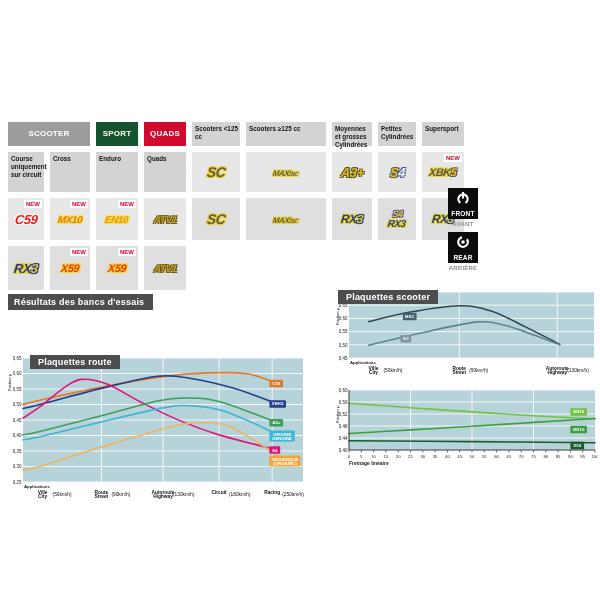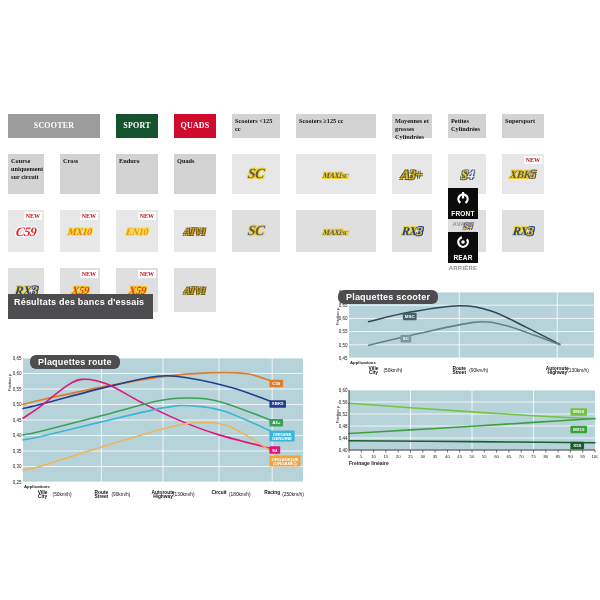--- a/index.html
+++ b/index.html
@@ -1,22 +1,22 @@
 <!DOCTYPE html>
 <html><head>
 <meta charset="utf-8">
 <style>
   html,body{margin:0;padding:0;background:#fff;}
   #canvas{position:relative;width:600px;height:600px;background:#ffffff;overflow:hidden;
           font-family:"Liberation Sans",sans-serif;}
 
   
-  .apptable{position:absolute;left:8px;top:114px;display:grid;
+  .apptable{position:absolute;left:8px;top:122px;display:grid;
     grid-template-columns:36px 40px 42px 42px 48px 80px 40px 38px 42px;
-    grid-template-rows:24px 40px 42px 44px;gap:16px;font-family:Liberation Serif, serif;}
+    grid-template-rows:24px 40px 42px 44px;gap:6px;}
   .gh{display:flex;align-items:center;justify-content:center;color:#fff;
       font-weight:bold;font-size:8px;letter-spacing:.2px;text-align:center;line-height:1.05;}
   .span2{grid-column:span 2;}
   .sub{background:#d3d3d4;color:#141414;font-size:6.3px;font-weight:bold;
        line-height:1.25;padding:3px 2px 2px 3px;}
   .cmp{position:relative;display:flex;align-items:center;justify-content:center;}
   .row-front{background:#e7e7e7;}
   .row-rear{background:#dfdfdf;}
   .badge{position:absolute;top:2px;right:2px;background:#fff;color:#c40d1e;
          font-size:6px;font-weight:bold;padding:0 2px;line-height:8px;}
@@ -25,25 +25,25 @@
         text-align:center;line-height:1;transform:skewX(-6deg);white-space:nowrap;}
 
   
   .posblock{position:absolute;width:34px;text-align:center;}
   .posbox{background:#0b0b0b;width:30px;margin:0 auto;padding:3px 0 2px;}
   .posbox .plabel{color:#fff;font-size:6.5px;font-weight:bold;margin-top:1px;letter-spacing:.2px;}
   .possub{color:#8f8f8f;font-size:6px;font-weight:bold;margin-top:2px;letter-spacing:.2px;}
 
   
   .results-bar{position:absolute;left:8px;top:294px;background:#4d4d4f;color:#fff;
-    font-size:9px;font-weight:bold;padding:3px 9px 12px 6px;letter-spacing:.2px;}
+    font-size:9px;font-weight:bold;padding:3px 9px 3px 6px;letter-spacing:.2px;}
 
   .chartbox{position:absolute;}
   .chart-title{position:absolute;background:#4d4d4f;color:#fff;font-size:9px;
-    font-weight:bold;padding:2px 8px;letter-spacing:.2px;z-index:2;border-radius:6px;}
+    font-weight:bold;padding:2px 8px;letter-spacing:.2px;z-index:2;}
   .chartbox svg{display:block;}
 </style>
 </head>
 <body>
 
 <div id="canvas">
 
   <div class="apptable">
 
     <div class="gh span2" style="background: rgb(156, 156, 156);">SCOOTER</div>

